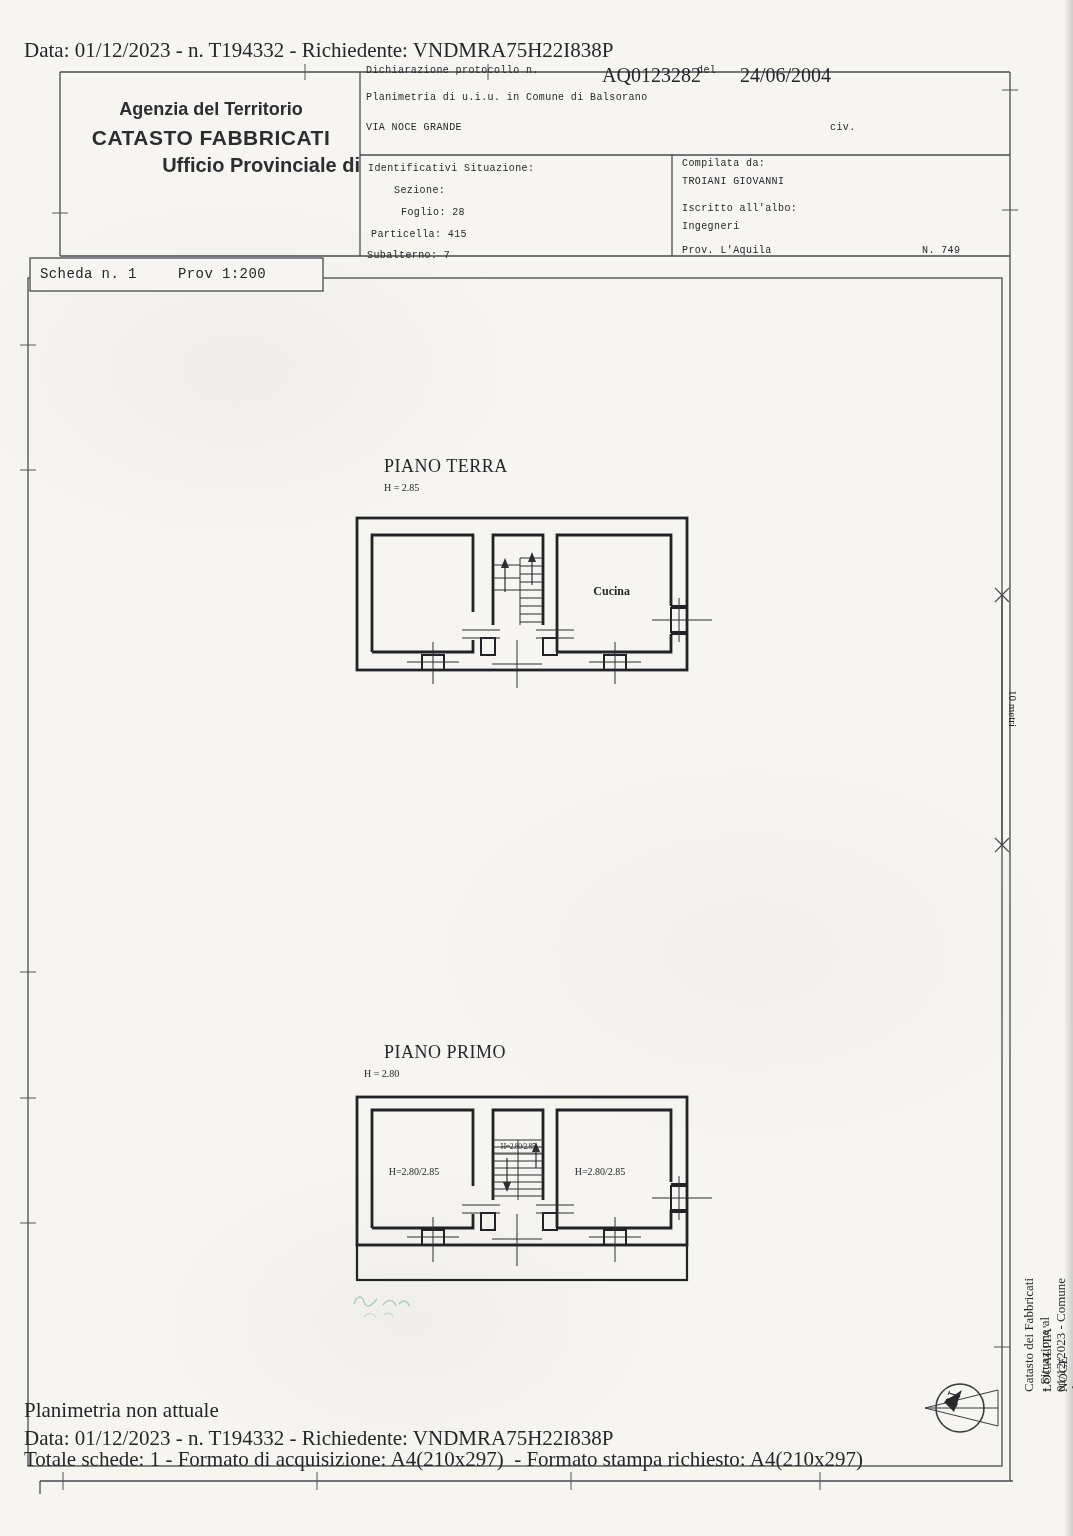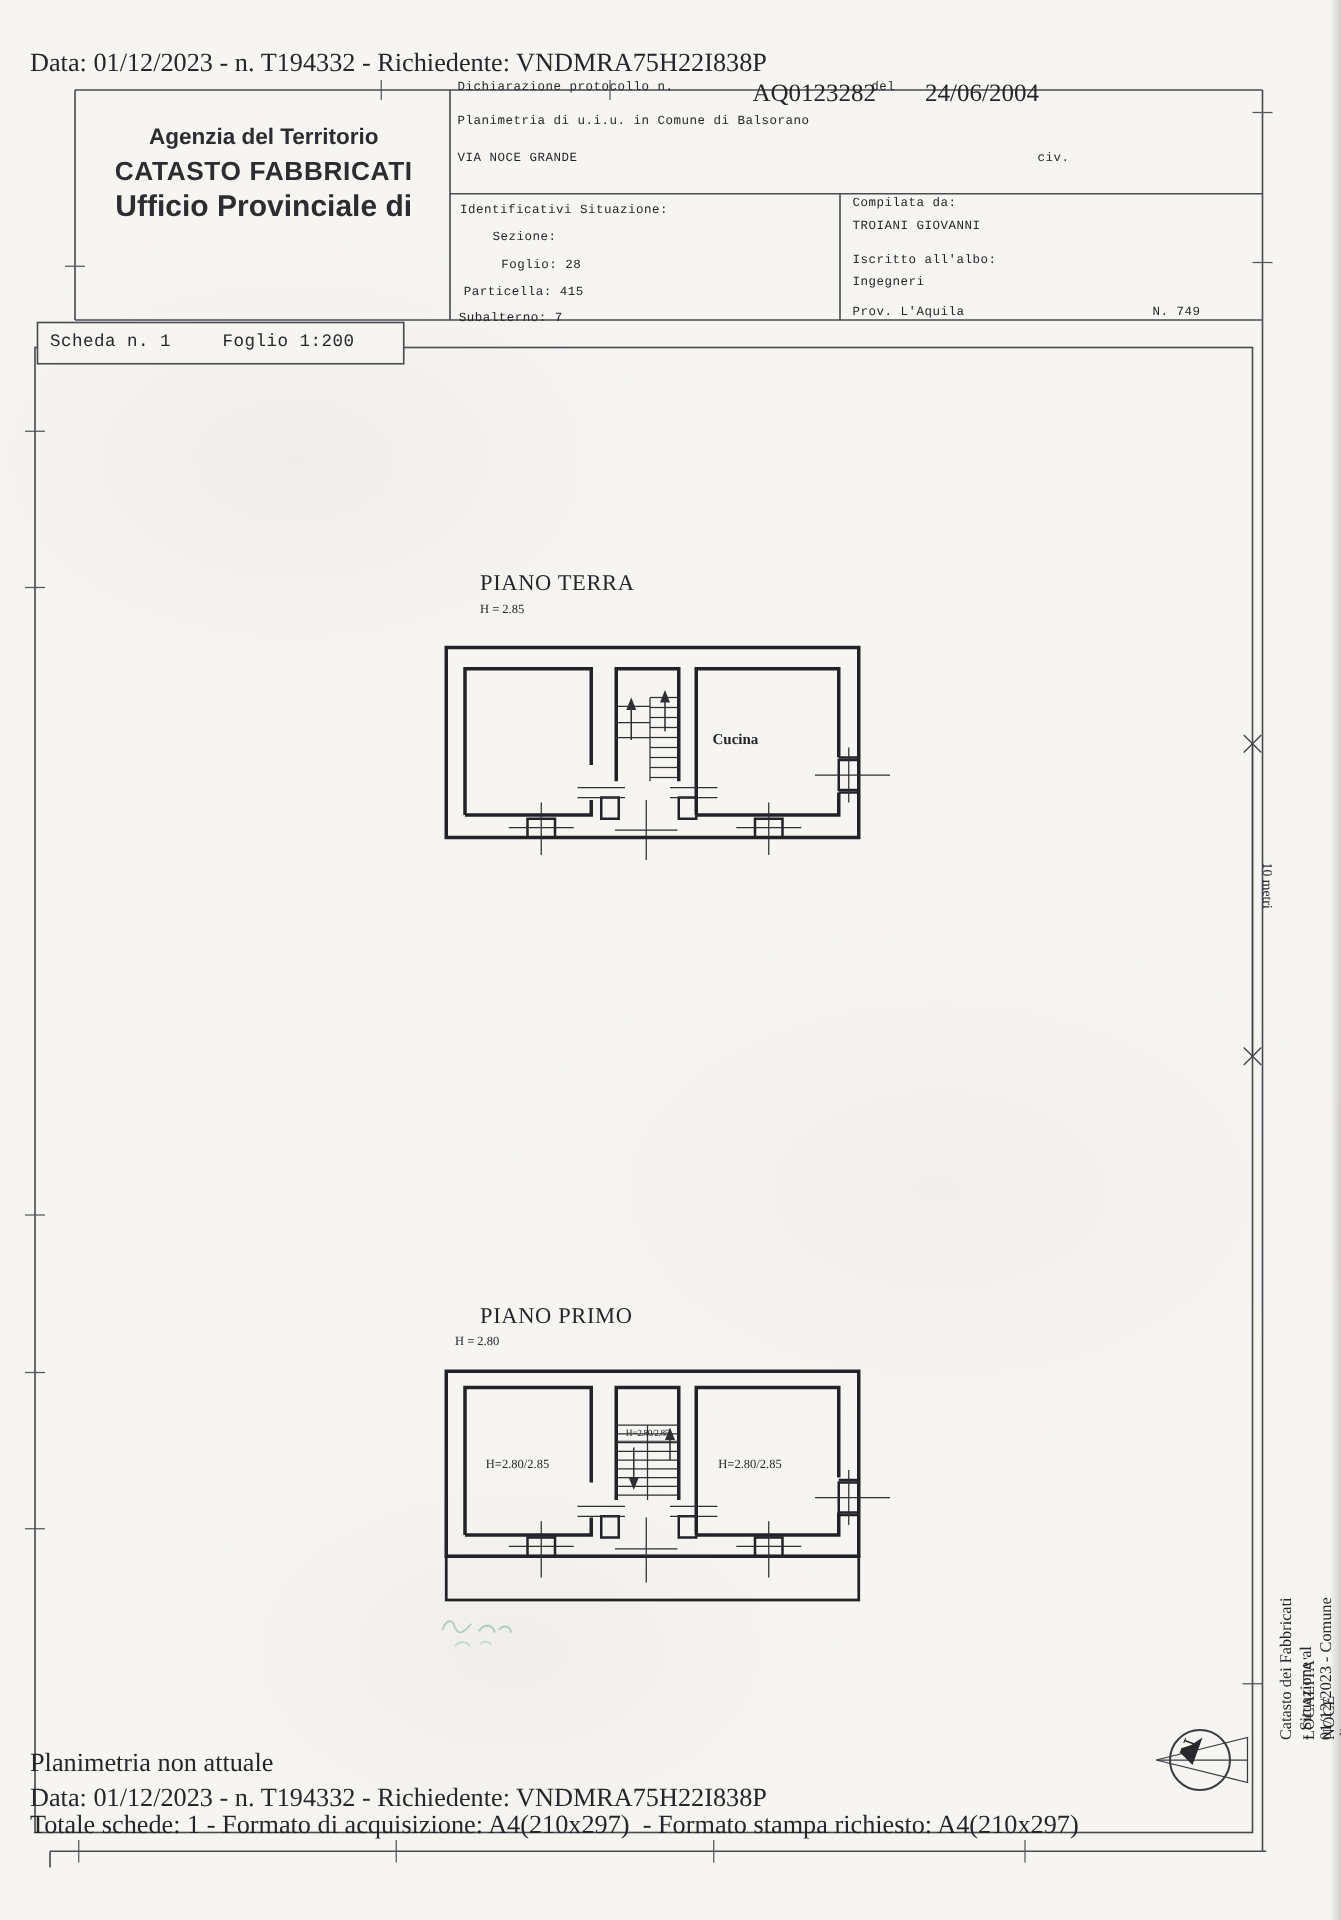--- a/index.html
+++ b/index.html
@@ -21,27 +21,27 @@
   }
   svg.linework{position:absolute;left:0;top:0;}
   .t{position:absolute;white-space:pre;line-height:1.15;}
   .serif{font-family:"Liberation Serif", serif;}
   .mono{font-family:"Liberation Mono", monospace;letter-spacing:.4px;} .s13{font-size:10px;text-align:center;} .s14{font-size:14px;} .s15{font-size:21px;}
   .s18{font-size:20px;}
   .agency{position:absolute;left:62px;top:96px;width:298px;text-align:center;
           font-family:"Liberation Sans",sans-serif;font-weight:bold;color:#2c2c31;}
   .agency .l1{font-size:18px;line-height:27px;}
   .agency .l2{font-size:21px;line-height:29px;letter-spacing:.5px;}
-  .agency .l3,.agency .l4{font-size:24px;line-height:27px;}
+  .agency .l3,.agency .l4{font-size:20px;line-height:27px;text-align:right;}
   .vtext{position:absolute;transform-origin:0 0;transform:rotate(-90deg);font-size:13px;}
   .vtext-down{position:absolute;transform-origin:0 0;transform:rotate(90deg);font-size:11px;}
   .plan-title{font-size:18px;font-weight:normal;letter-spacing:.5px;}
   .room-label{position:absolute;text-align:center;font-size:10px;}
   .stair-label{position:absolute;text-align:center;font-size:7.5px;letter-spacing:-.3px;}
-  .cucina{position:absolute;width:60px;text-align:left;font-size:12px;font-weight:bold;}
+  .cucina{position:absolute;width:60px;text-align:right;font-size:12px;font-weight:bold;}
   .compass-n{position:absolute;font-size:19px;font-weight:bold;transform:rotate(-70deg);}
 </style>
 </head>
 <body>
 
 <div class="page">
 
   <svg class="linework" width="1073" height="1536" viewBox="0 0 1073 1536">
 
     <g stroke="#4a4a50" stroke-width="1.3" fill="none">
@@ -231,21 +231,21 @@
   <div class="t mono s13" style="left:367px;top:250px">Subalterno: 7</div>
 
   <div class="t mono s13" style="left:682px;top:158px">Compilata da:</div>
   <div class="t mono s13" style="left:682px;top:176px">TROIANI GIOVANNI</div>
   <div class="t mono s13" style="left:682px;top:203px">Iscritto all'albo:</div>
   <div class="t mono s13" style="left:682px;top:221px">Ingegneri</div>
   <div class="t mono s13" style="left:682px;top:245px">Prov. L'Aquila</div>
   <div class="t mono s13" style="left:922px;top:245px">N. 749</div>
 
   <div class="t mono s14" style="left:40px;top:266px">Scheda n. 1</div>
-  <div class="t mono s14" style="left:178px;top:266px">Foglio 1:200</div>
+  <div class="t mono s14" style="left:178px;top:266px">Prov 1:200</div>
 
   <div class="t serif plan-title" style="left:384px;top:456px">PIANO TERRA</div>
   <div class="t serif s13" style="left:384px;top:482px">H = 2.85</div>
   <div class="cucina serif" style="left:570px;top:584px">Cucina</div>
 
   <div class="t serif plan-title" style="left:384px;top:1042px">PIANO PRIMO</div>
   <div class="t serif s13" style="left:364px;top:1068px">H = 2.80</div>
   <div class="room-label serif" style="left:374px;top:1166px;width:80px">H=2.80/2.85</div>
   <div class="room-label serif" style="left:560px;top:1166px;width:80px">H=2.80/2.85</div>
   <div class="stair-label serif" style="left:494px;top:1142px;width:48px">H=2.80/2.85</div>

